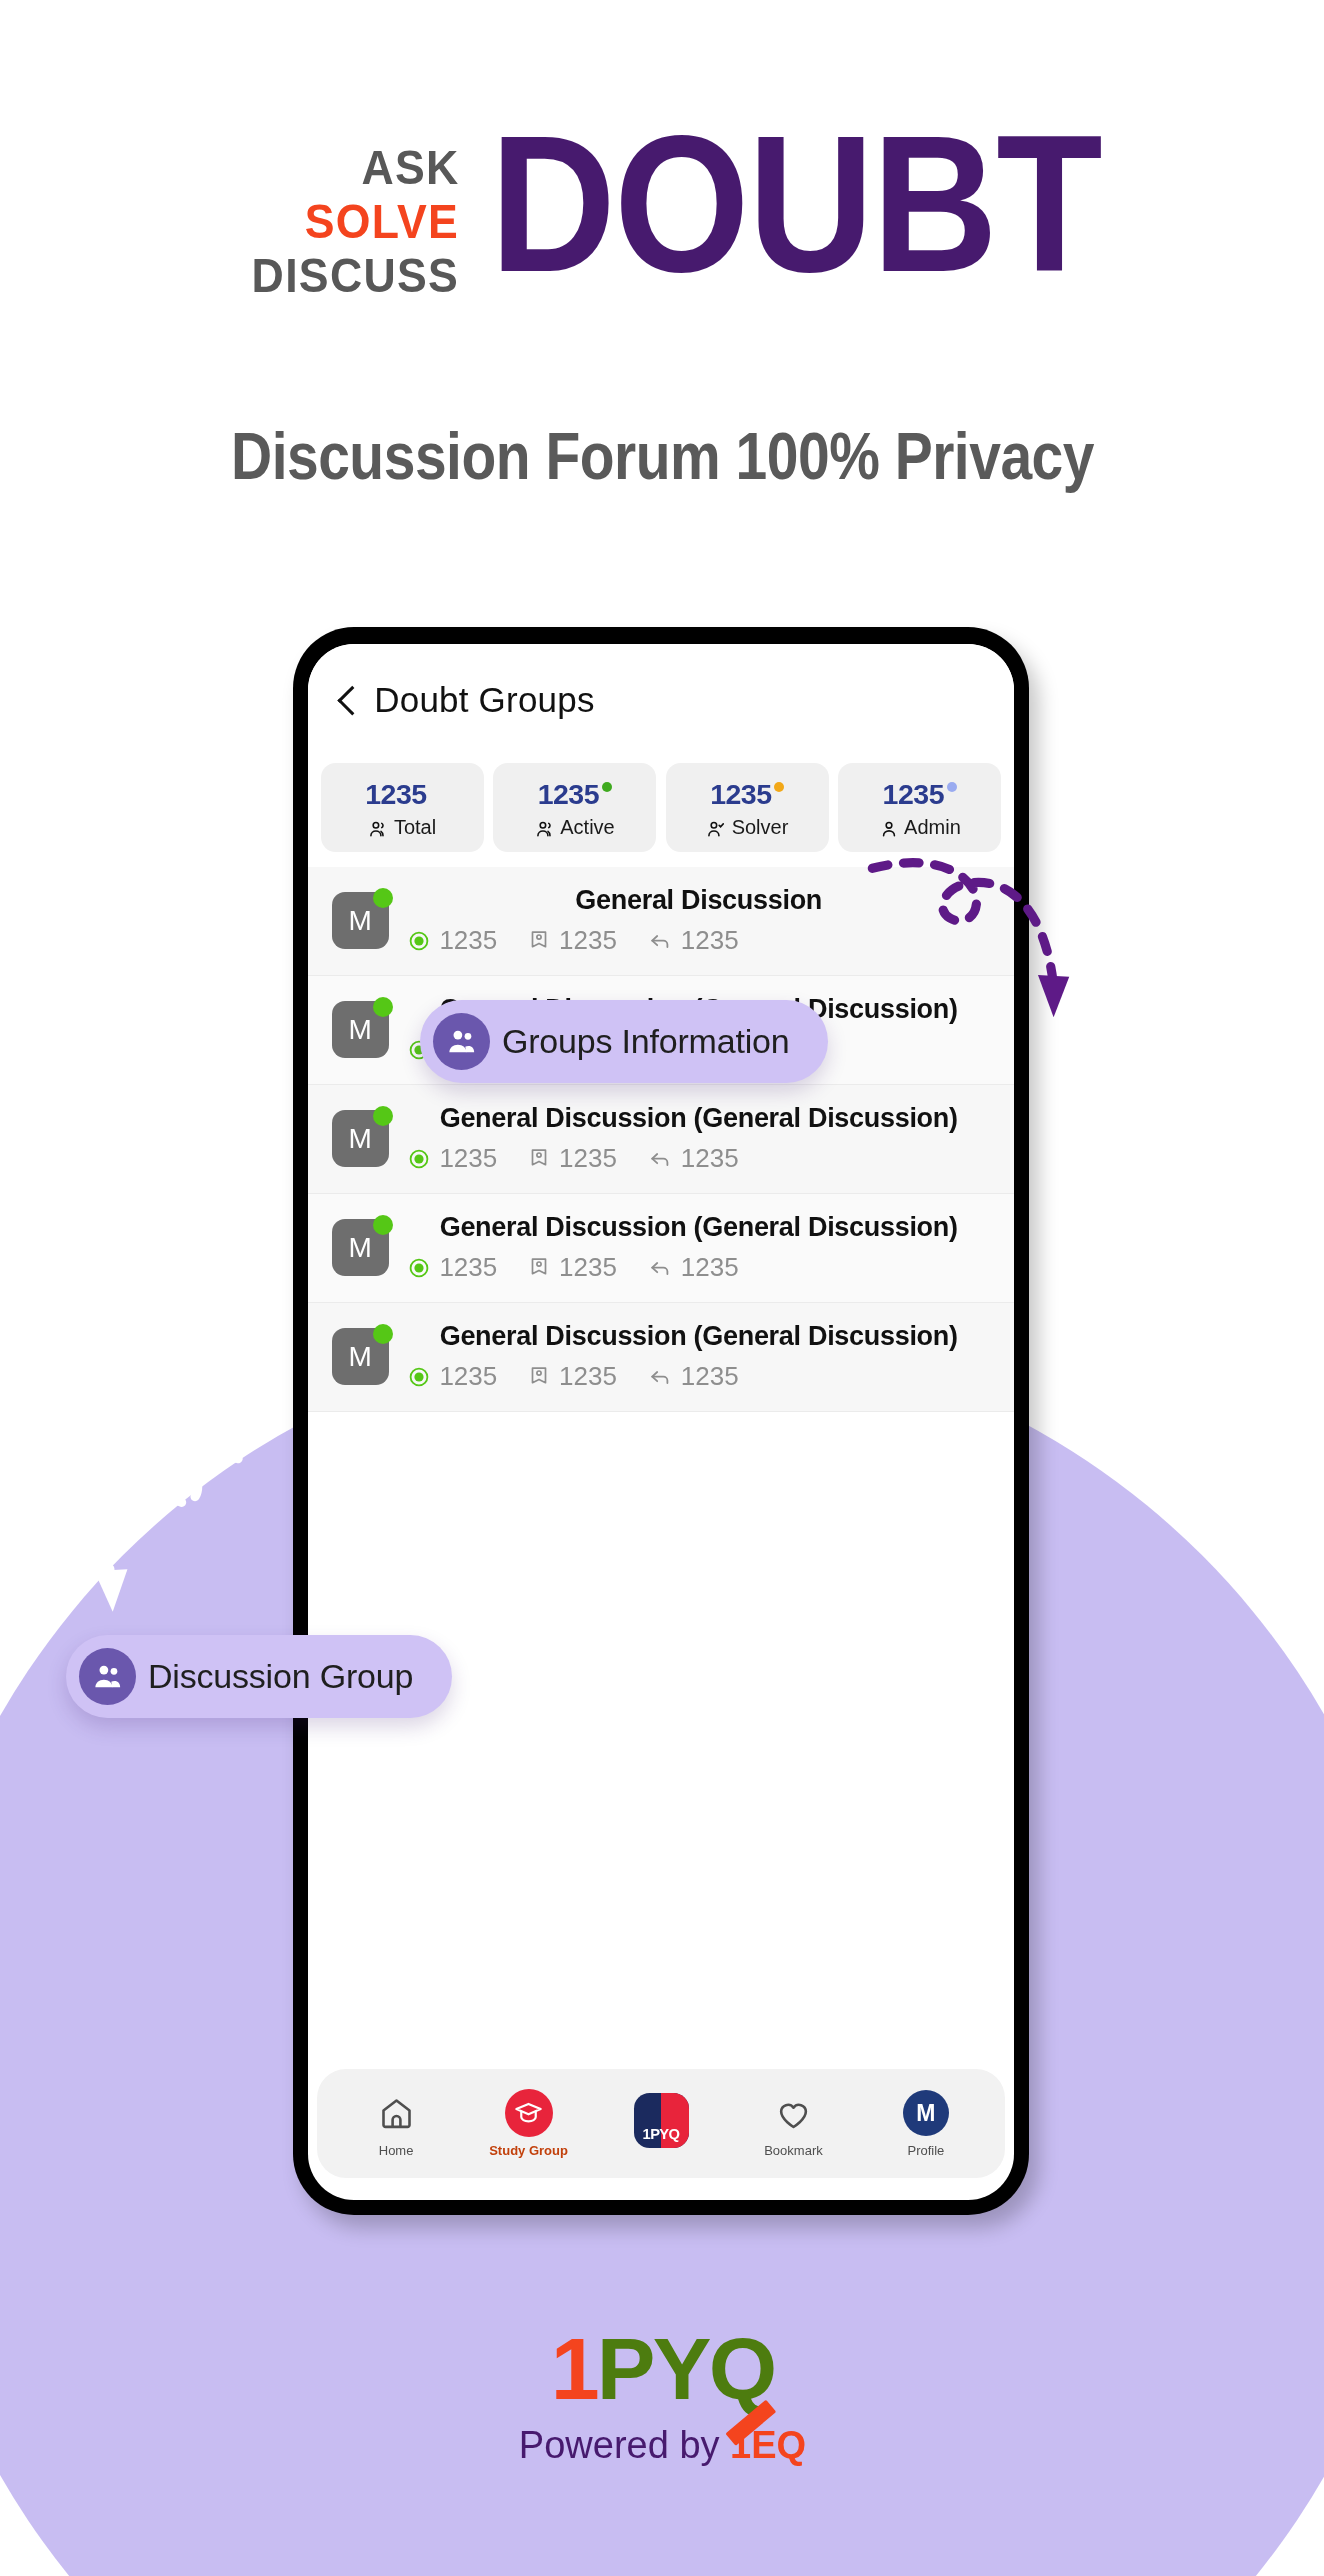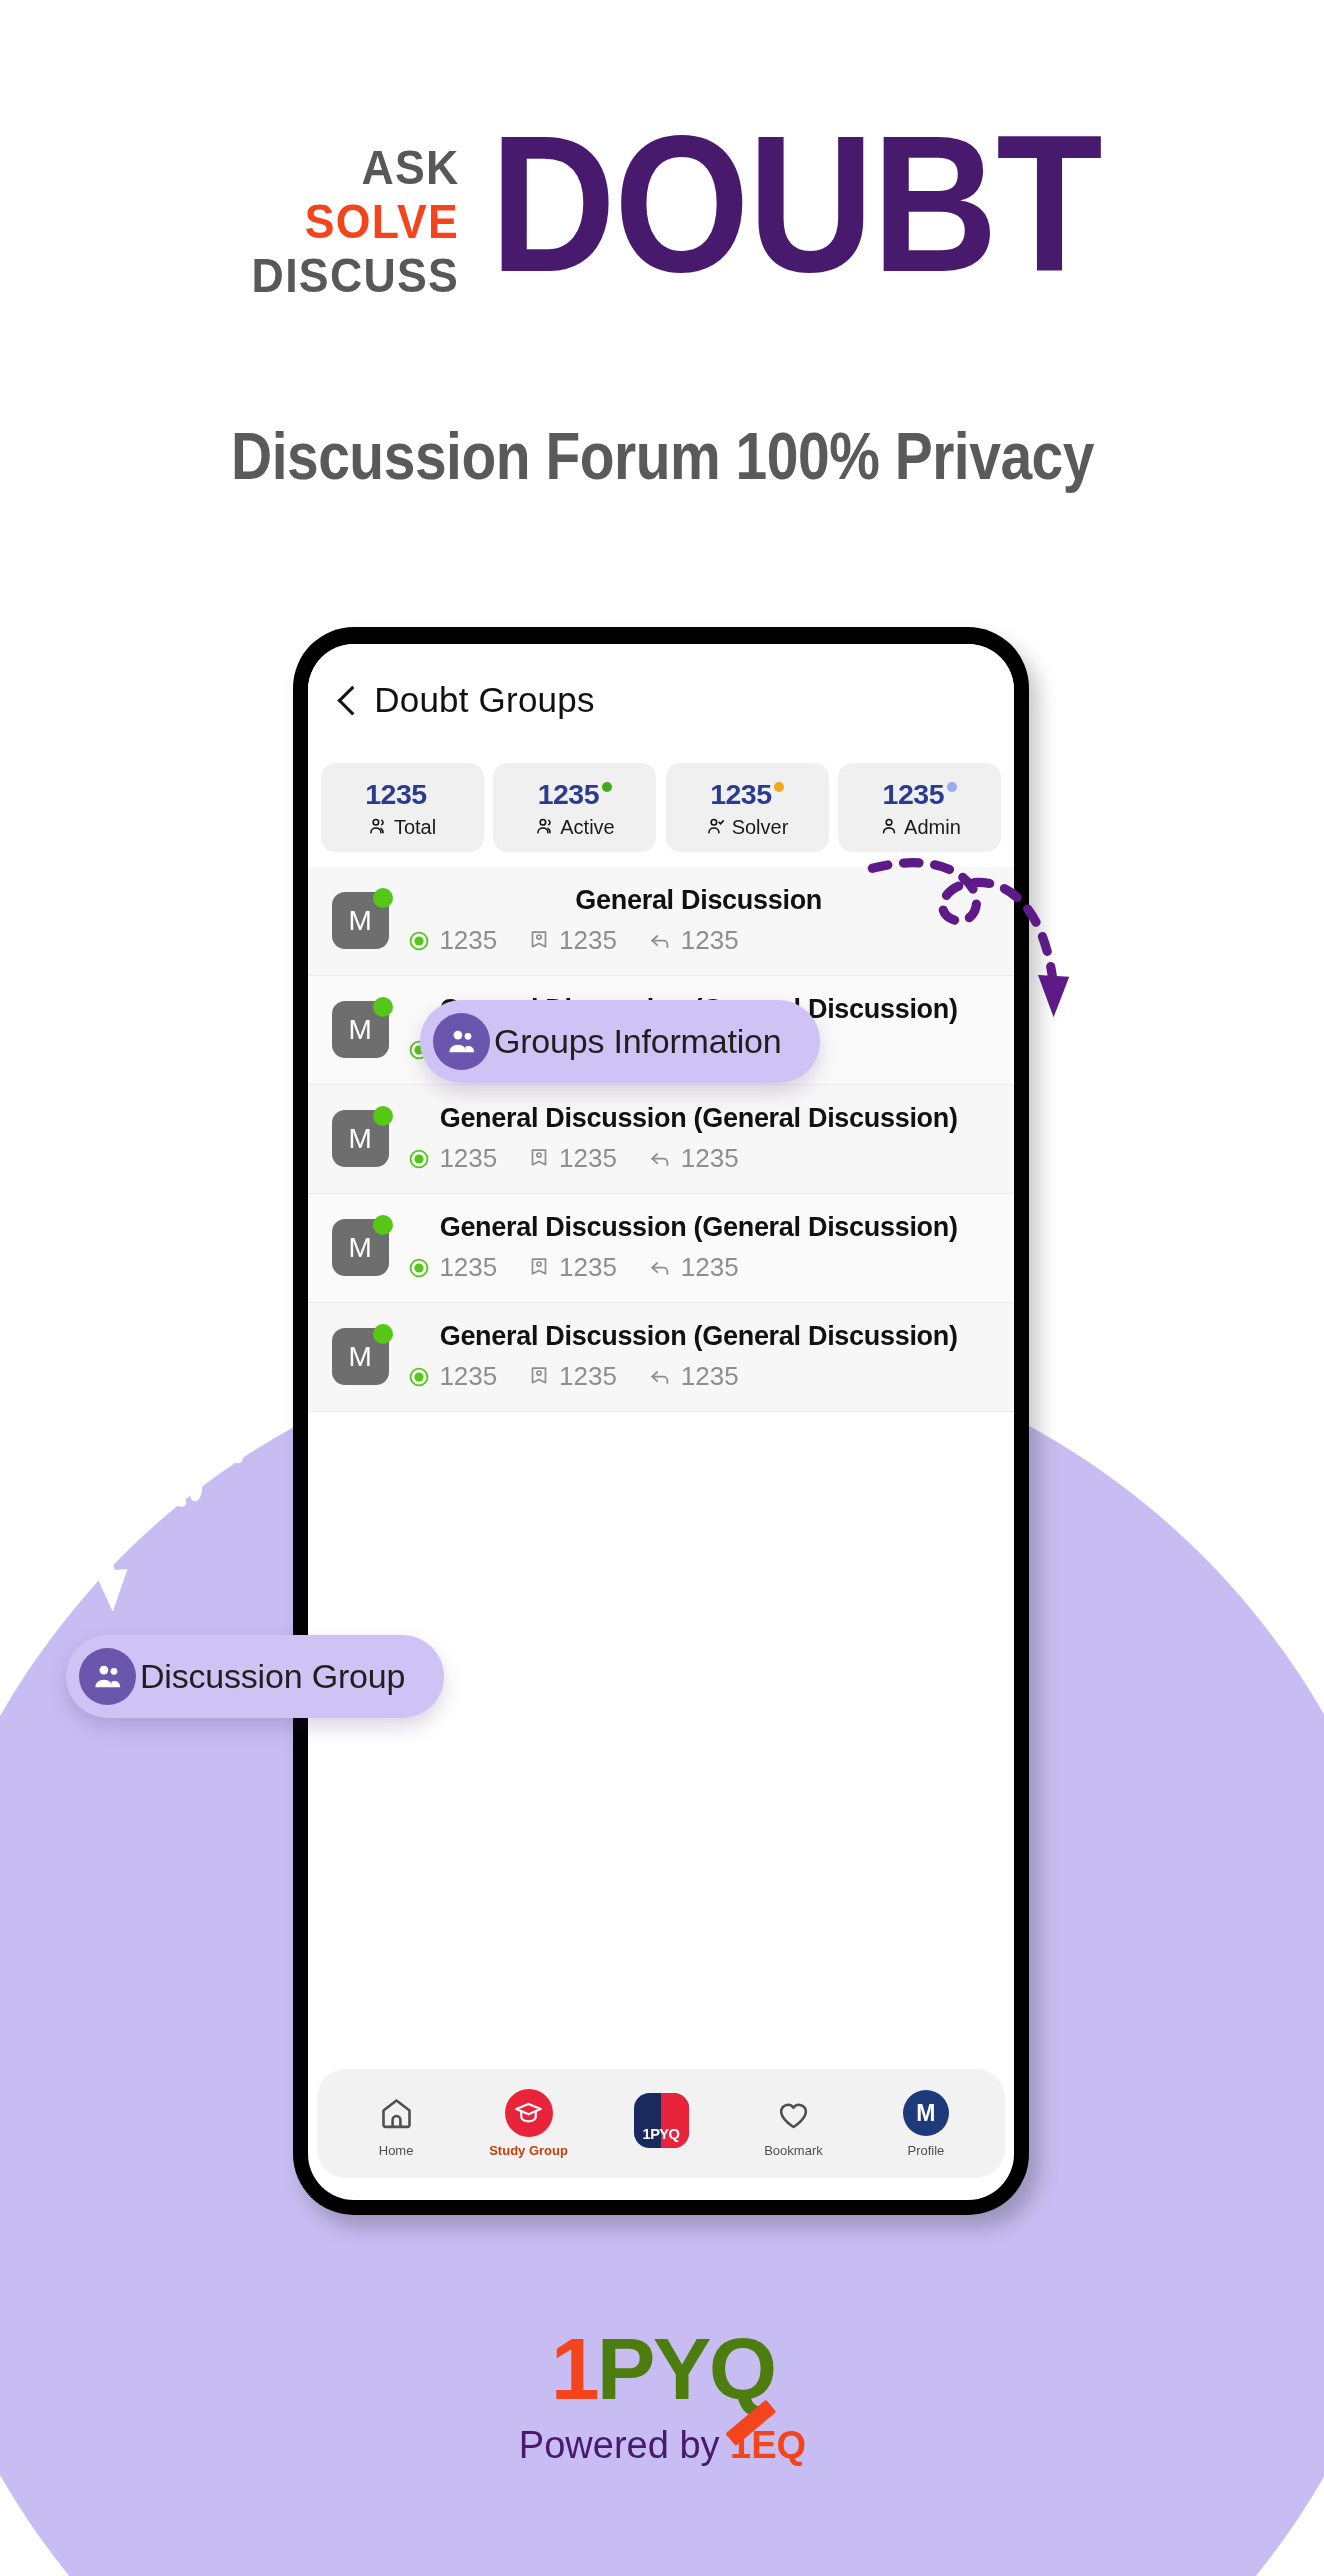--- a/index.html
+++ b/index.html
@@ -167,21 +167,21 @@
     letter-spacing: -0.5px;
   }
   .stat-dot {
     width: 10px; height: 10px;
     border-radius: 50%;
     margin-top: 4.6px;
   }
   .stat-dot.hidden { visibility: hidden; }
   .stat-bottom {
     display: flex;
-    align-items: flex-start;
+    align-items: flex-end;
     justify-content: center;
     gap: 5.5px;
     font-size: 20px;
     color: #1a1a1a;
   }
   .stat-bottom svg { flex: 0 0 auto; }
 
   
   .list {
     flex: 0 0 auto;
@@ -314,21 +314,21 @@
     font-size: 23px;
     font-weight: bold;
     display: flex; align-items: center; justify-content: center;
   }
 
   
   .pill {
     position: absolute;
     display: flex;
     align-items: center;
-    gap: 4px;
+    gap: 12px;
     background: #cfc2f5;
     border-radius: 55px;
     padding: 13px 39px 13px 13px;
     box-shadow: 0 9.2px 20px rgba(60,30,110,0.18);
     z-index: 30;
   }
   .pill-icon {
     flex: 0 0 auto;
     width: 57px; height: 57px;
     border-radius: 50%;

